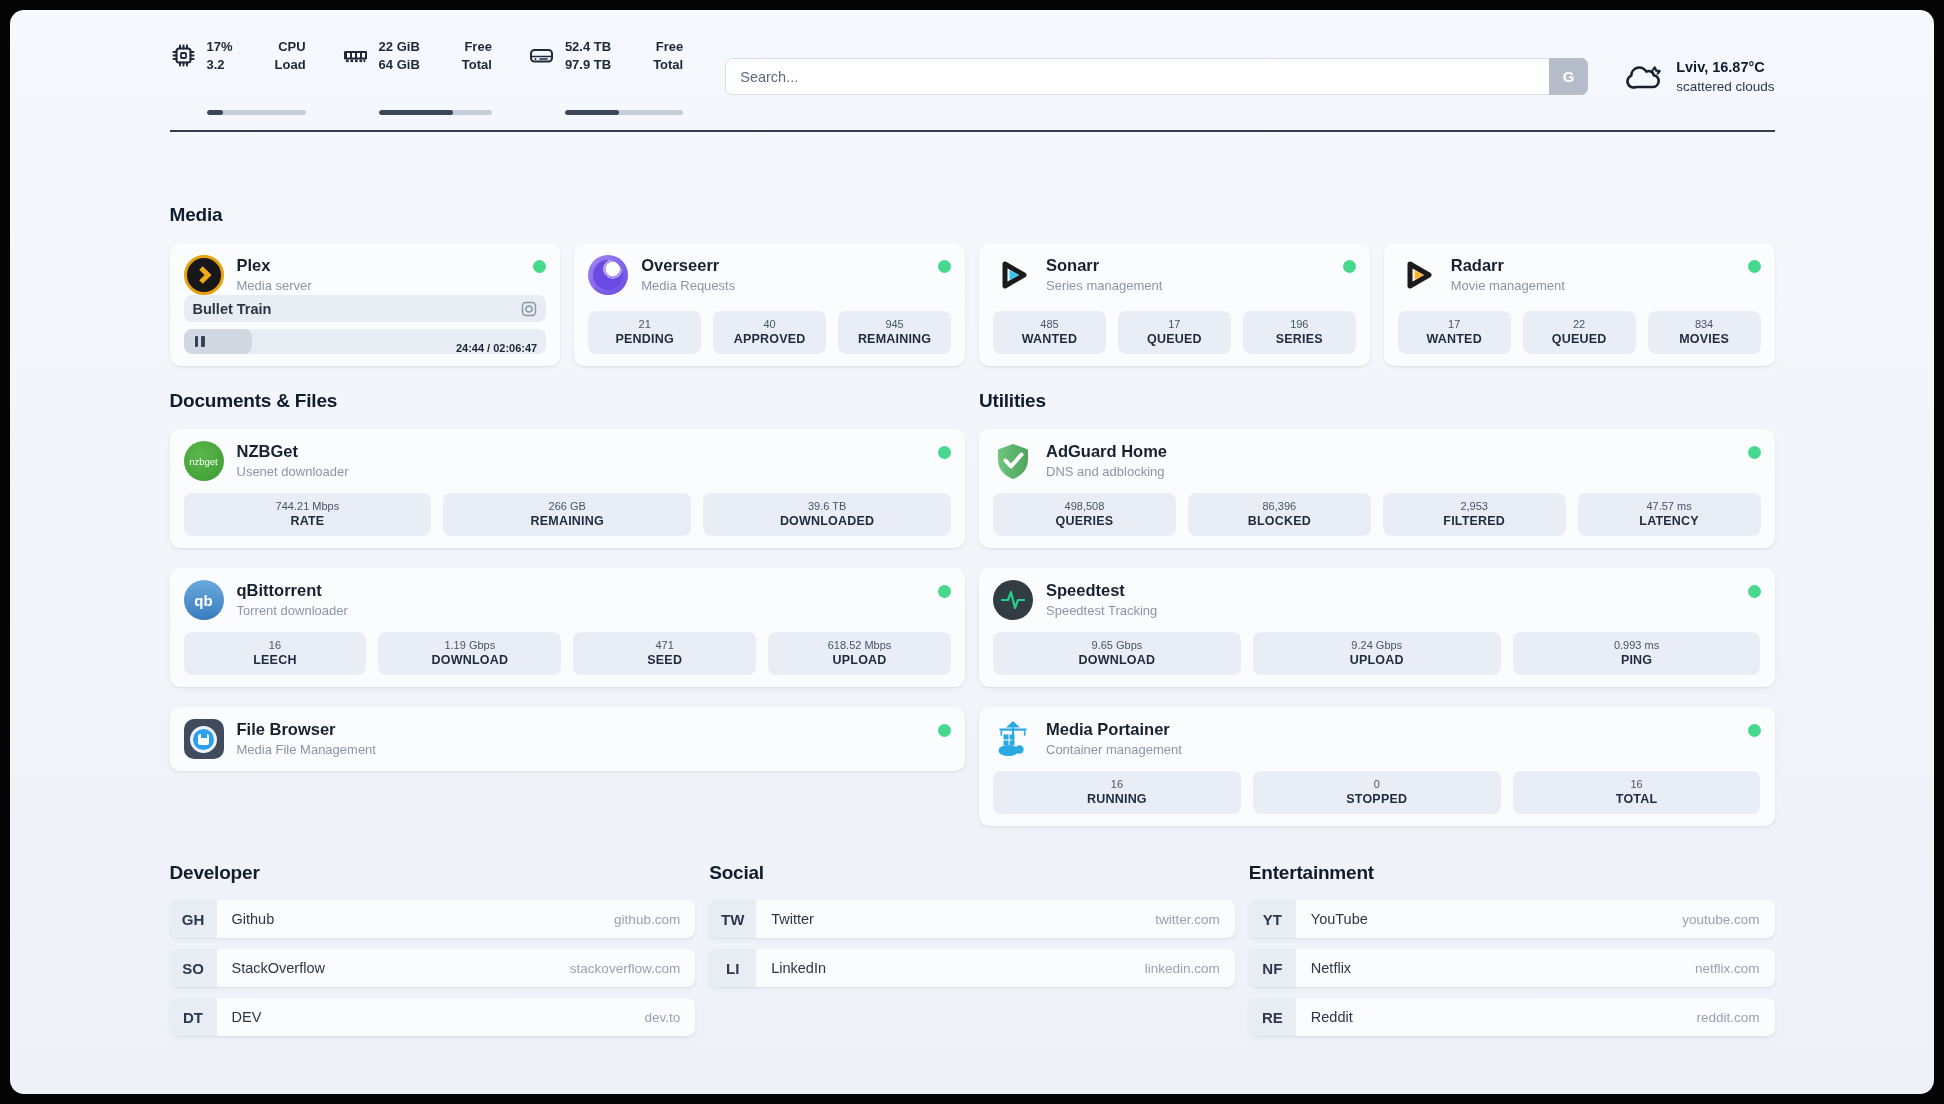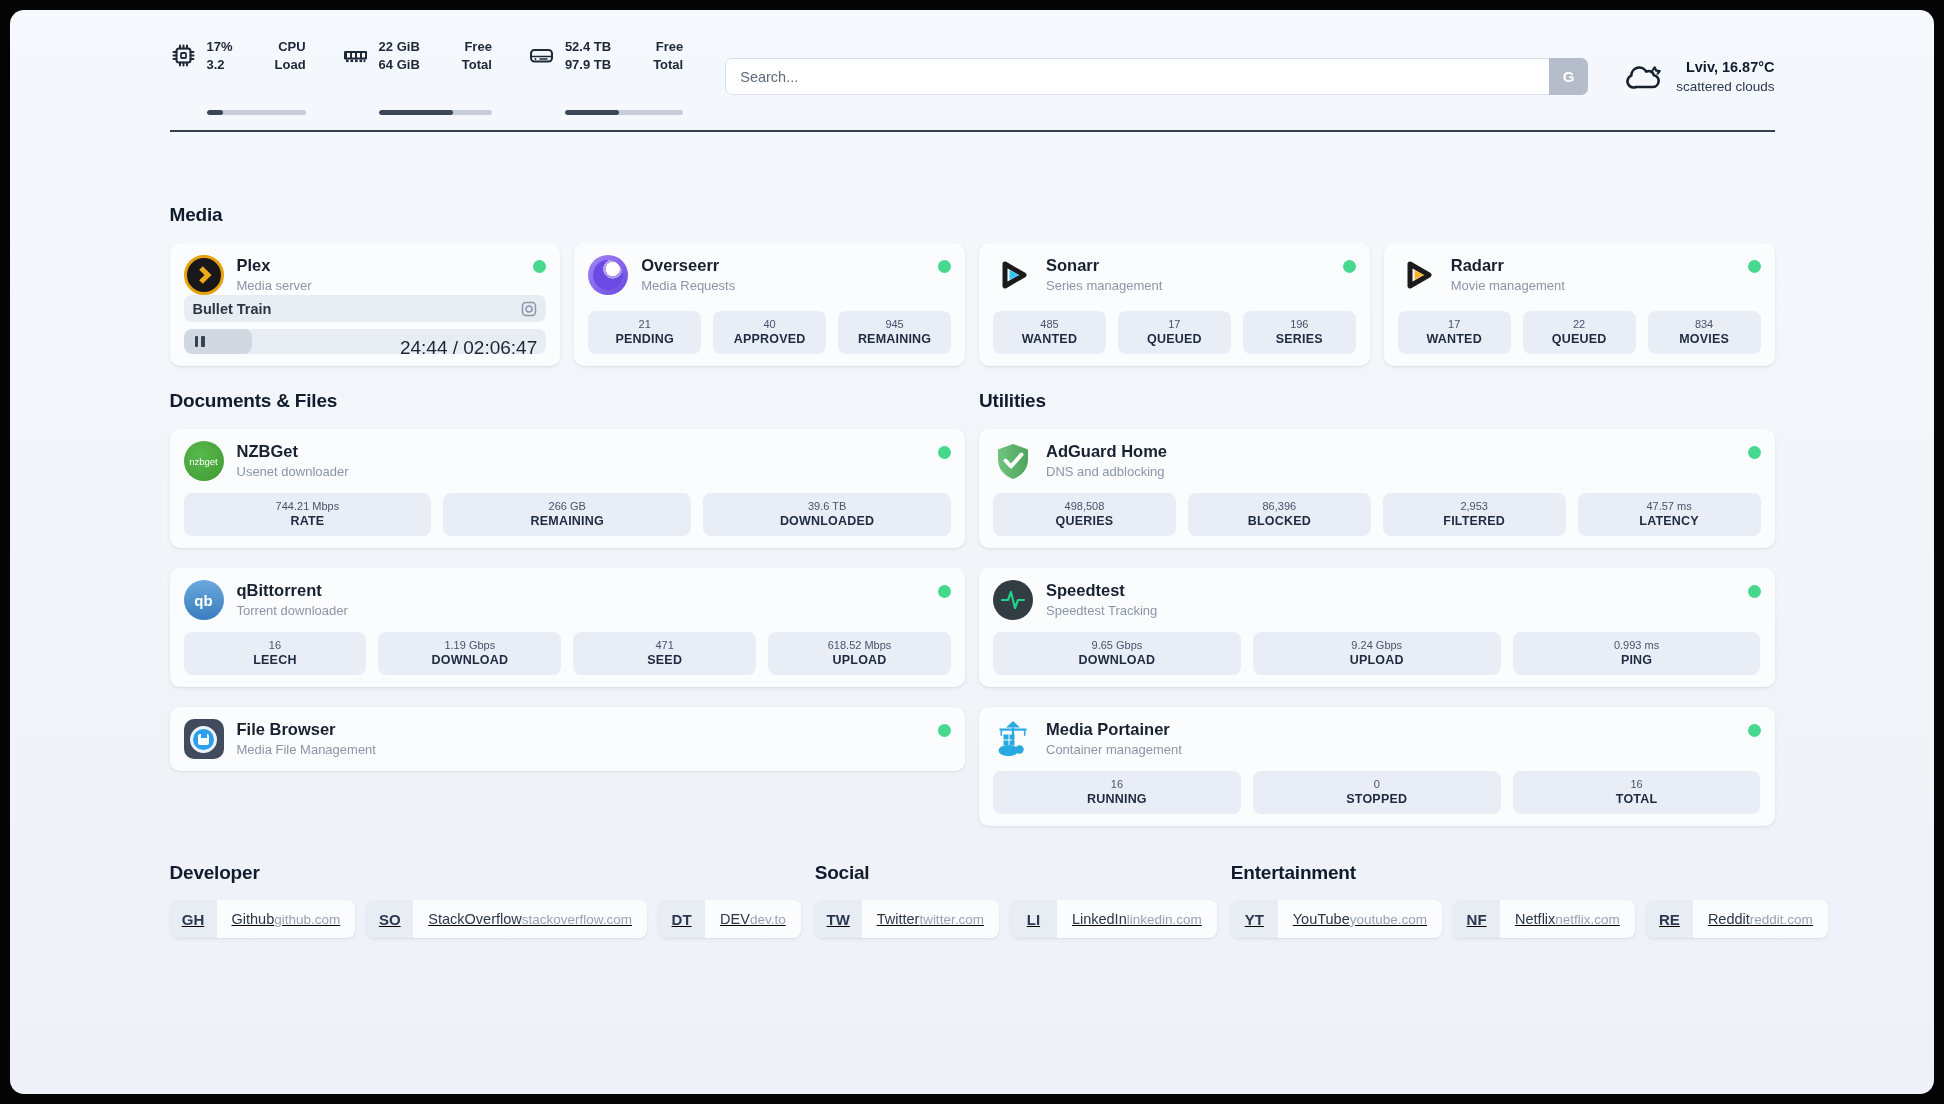--- a/index.html
+++ b/index.html
@@ -24,21 +24,21 @@
   .res-fill { height:100%; border-radius:3px; background:#3b4759; }
 
   .searchwrap { flex:1; position:relative; margin:0 38px 0 6px; height:37px; }
   .search { width:100%; height:100%; border:1px solid #d9dfe9; border-radius:7px; background:#fff;
     padding:0 50px 0 14px; font-size:14.5px; color:#2a3547; font-family:"Liberation Sans",sans-serif; outline:none; }
   .search::placeholder { color:#5e6a7d; }
   .search-btn { position:absolute; right:0; top:0; bottom:0; width:39px; border:none; cursor:pointer;
     background:#b6bdca; border-radius:0 7px 7px 0; color:#fff; font-size:15px; font-weight:700;
     display:flex; align-items:center; justify-content:center; font-family:"Liberation Sans",sans-serif; }
 
-  .weather { display:flex; align-items:center; gap:12px;text-align:right; }
+  .weather { display:flex; align-items:center; gap:12px; }
   .weather-icon { width:38px; height:32px; color:#16202f; }
   .weather-line1 { font-size:14.5px; font-weight:700; color:#101b2c; line-height:1.35; }
   .weather-line2 { font-size:13.5px; color:#2d394e; line-height:1.3; }
 
   .divider { margin-top:15px; border-bottom:2px solid #333e50; }
 
   
   .h-section { font-size:19px; font-weight:600; color:#101b2d; letter-spacing:-.2px; }
   .media-head { margin-top:72px; margin-bottom:17px; }
   .media-grid { display:grid; grid-template-columns:repeat(4,1fr); gap:14px; }
@@ -61,31 +61,31 @@
   
   .np-pill { margin-top:auto; background:#e8edf4; border-radius:8px; height:27px; display:flex; align-items:center;
     padding:0 9px; font-size:14.5px; font-weight:600; color:#2a3444; }
   .np-title { flex:1; white-space:nowrap; overflow:hidden; }
   .np-cam { width:16px; height:16px; color:#8d97a8; flex:none; }
   .ctrl { margin-top:7px; background:#e8edf4; border-radius:8px; height:25px; position:relative;
     display:flex; align-items:center; padding:0 9px; overflow:hidden; }
   .ctrl-fill { position:absolute; left:0; top:0; bottom:0; background:#d2d8e1; border-radius:8px; }
   .pause { position:relative; display:flex; gap:3px; cursor:pointer; padding:2px; }
   .pause span { width:3.5px; height:11px; background:#364254; border-radius:1px; display:block; }
-  .ctrl-time { position:relative; margin-left:auto; font-size:19px; font-weight:400; color:#1b2534; white-space:nowrap;margin-top:12px; }
+  .ctrl-time { position:relative; margin-left:auto; font-size:11px; font-weight:700; color:#1b2534; white-space:nowrap;margin-top:12px; }
 
   
   .two-col { display:grid; grid-template-columns:1fr 1fr; gap:14px; margin-top:24px; align-items:start; }
   .col-head { margin-bottom:17px; }
   .col-stack { display:flex; flex-direction:column; gap:20px; }
 
   
   .bm-area { display:grid; grid-template-columns:repeat(3,1fr); gap:14px; margin-top:36px; }
   .bm-head { margin-bottom:16px; }
-  .bm-list { display:flex; flex-direction:row; gap:11px;text-decoration:underline; }
+  .bm-list { display:flex; flex-direction:column; gap:11px; }
   .bm-row { height:38px; background:#fbfcfd; border-radius:8px; display:flex; align-items:center;
     box-shadow:0 1px 2px rgba(16,24,40,.06), 0 2px 5px rgba(16,24,40,.04); overflow:hidden; cursor:pointer; }
   .bm-abbr { width:47px; align-self:stretch; background:#e8ecf3; display:flex; align-items:center; justify-content:center;
     font-size:15px; font-weight:600; color:#2c3850; flex:none; }
   .bm-name { margin-left:15px; font-size:14.5px; color:#2b3648; }
   .bm-url { margin-left:auto; padding-right:15px; font-size:13.5px; color:#98a1b3; }
 
   
   .icon-plex { border-radius:50%; background:#18181a; border:3px solid #e6a20c; display:flex; align-items:center; justify-content:center; }
   .icon-overseerr { border-radius:50%; background:linear-gradient(135deg,#a488f6 0%,#6847e0 100%); position:relative; overflow:hidden; }

